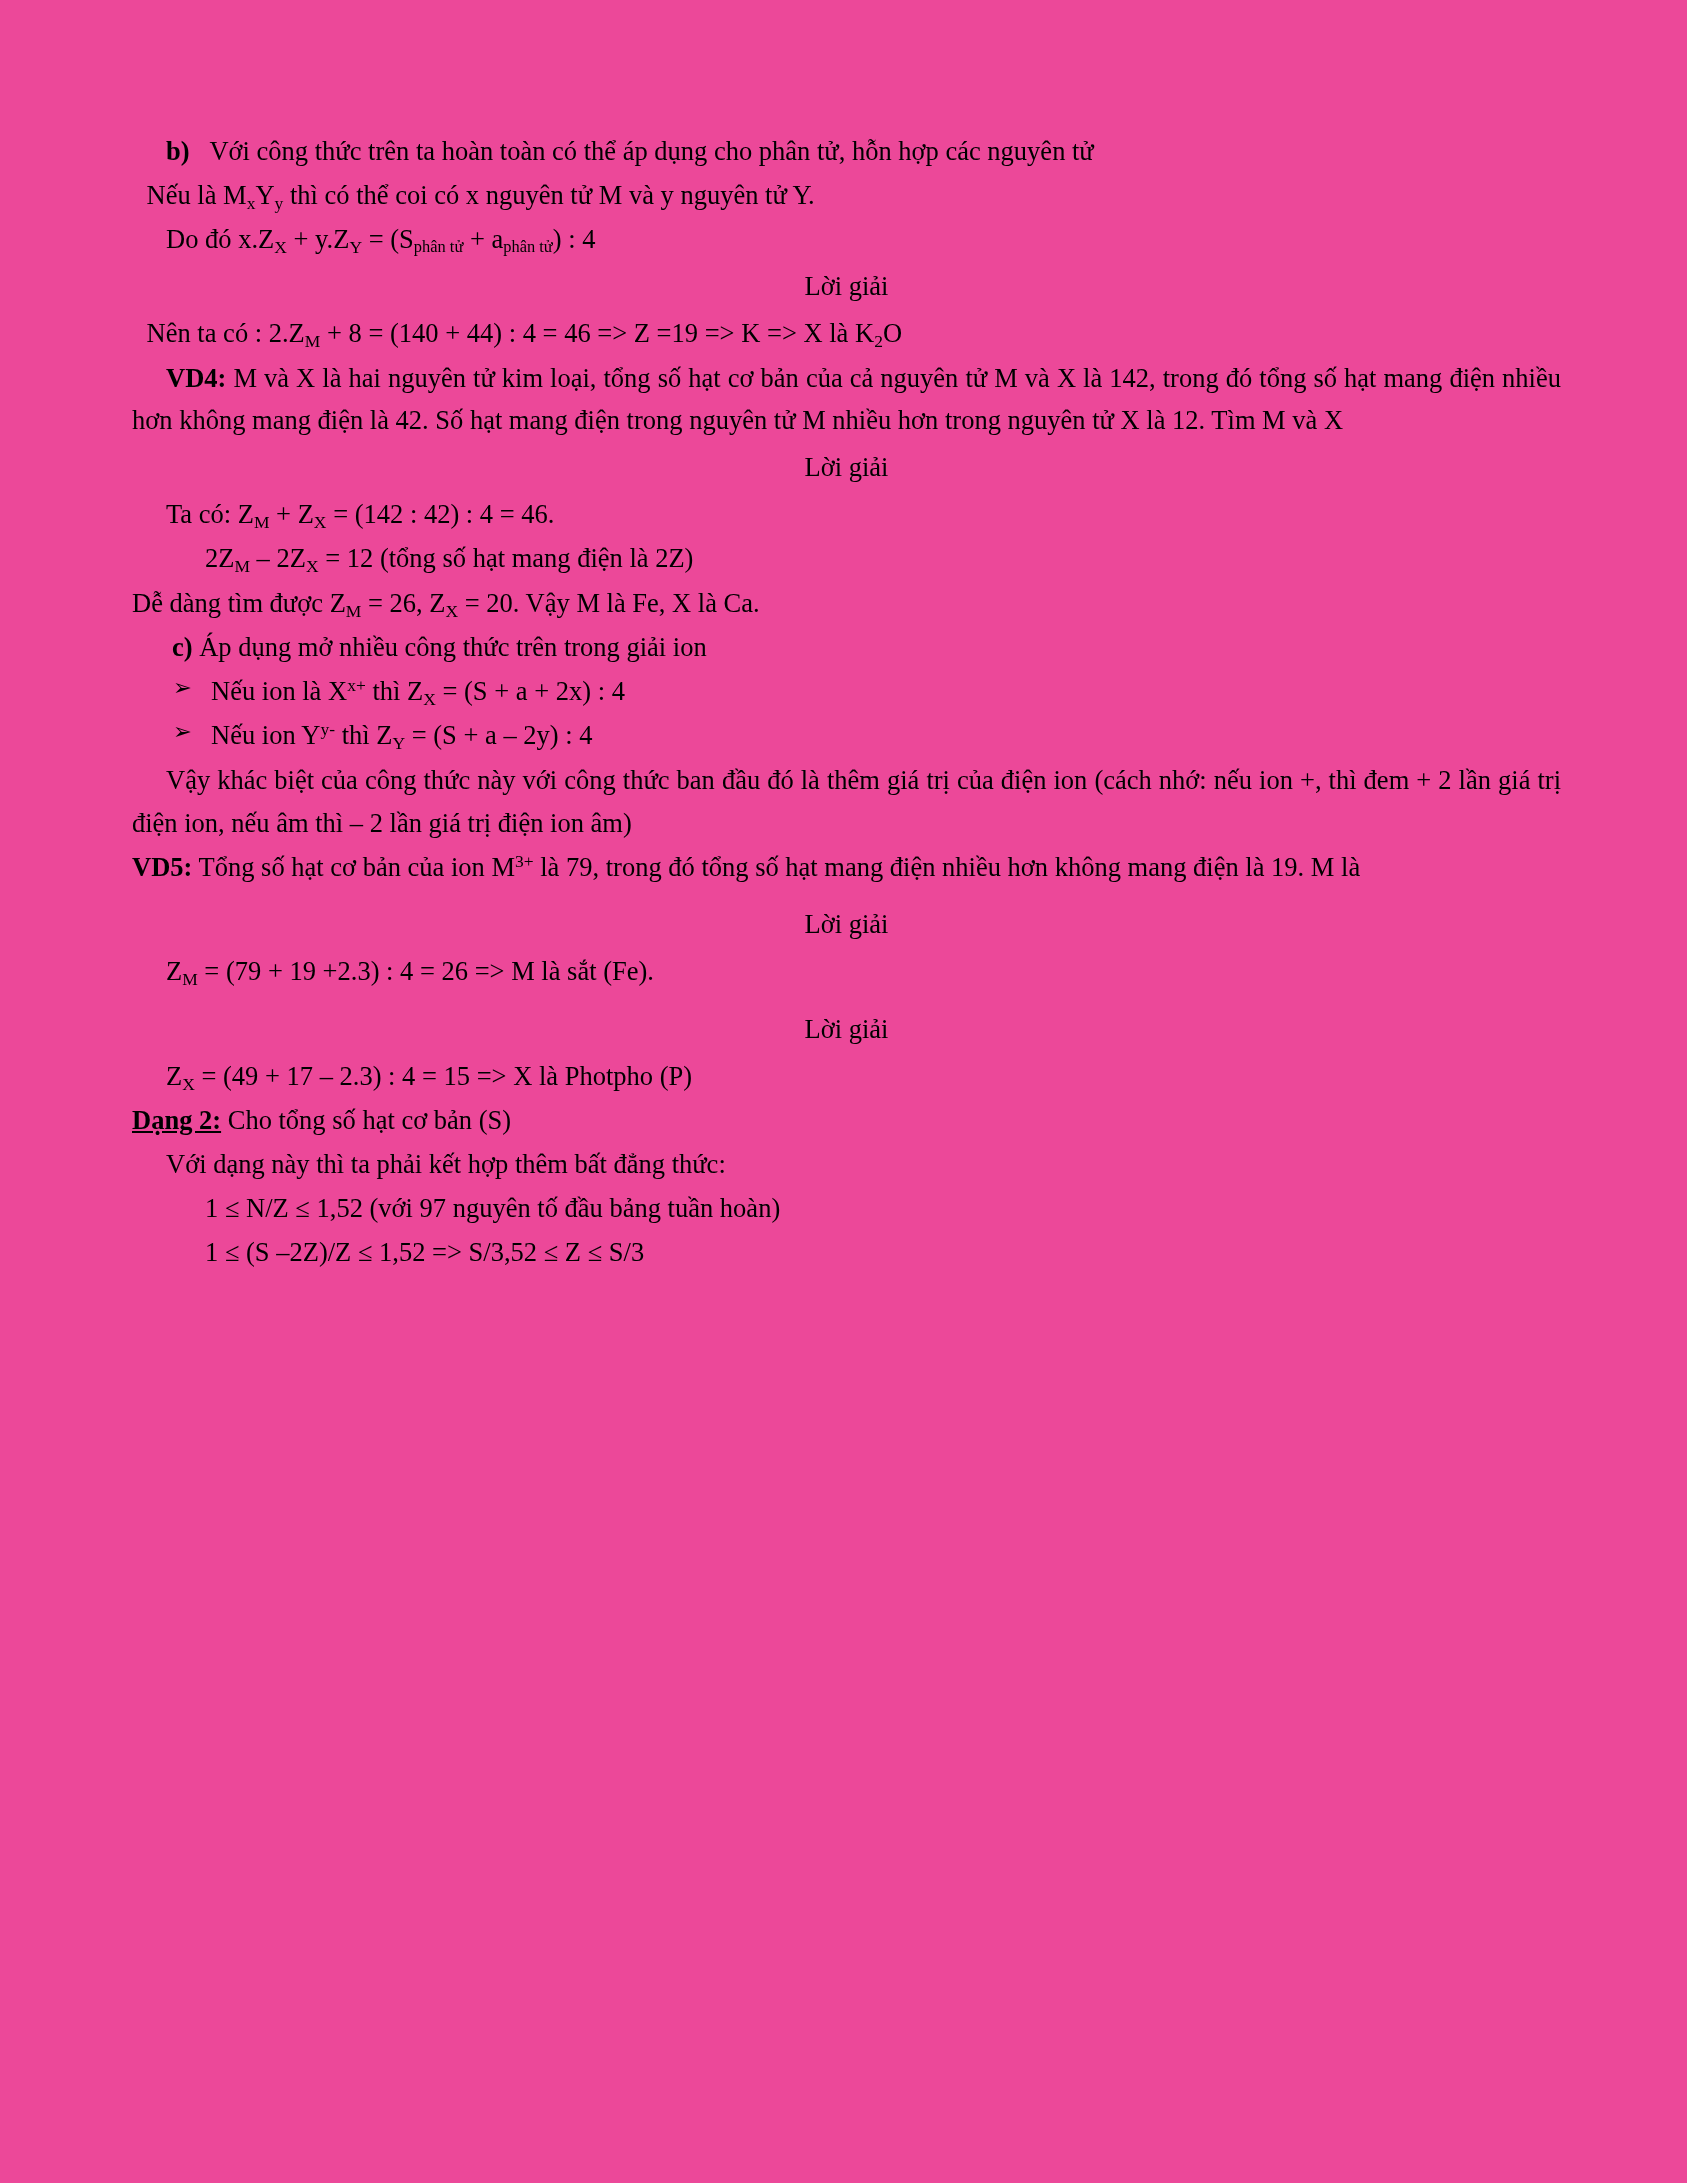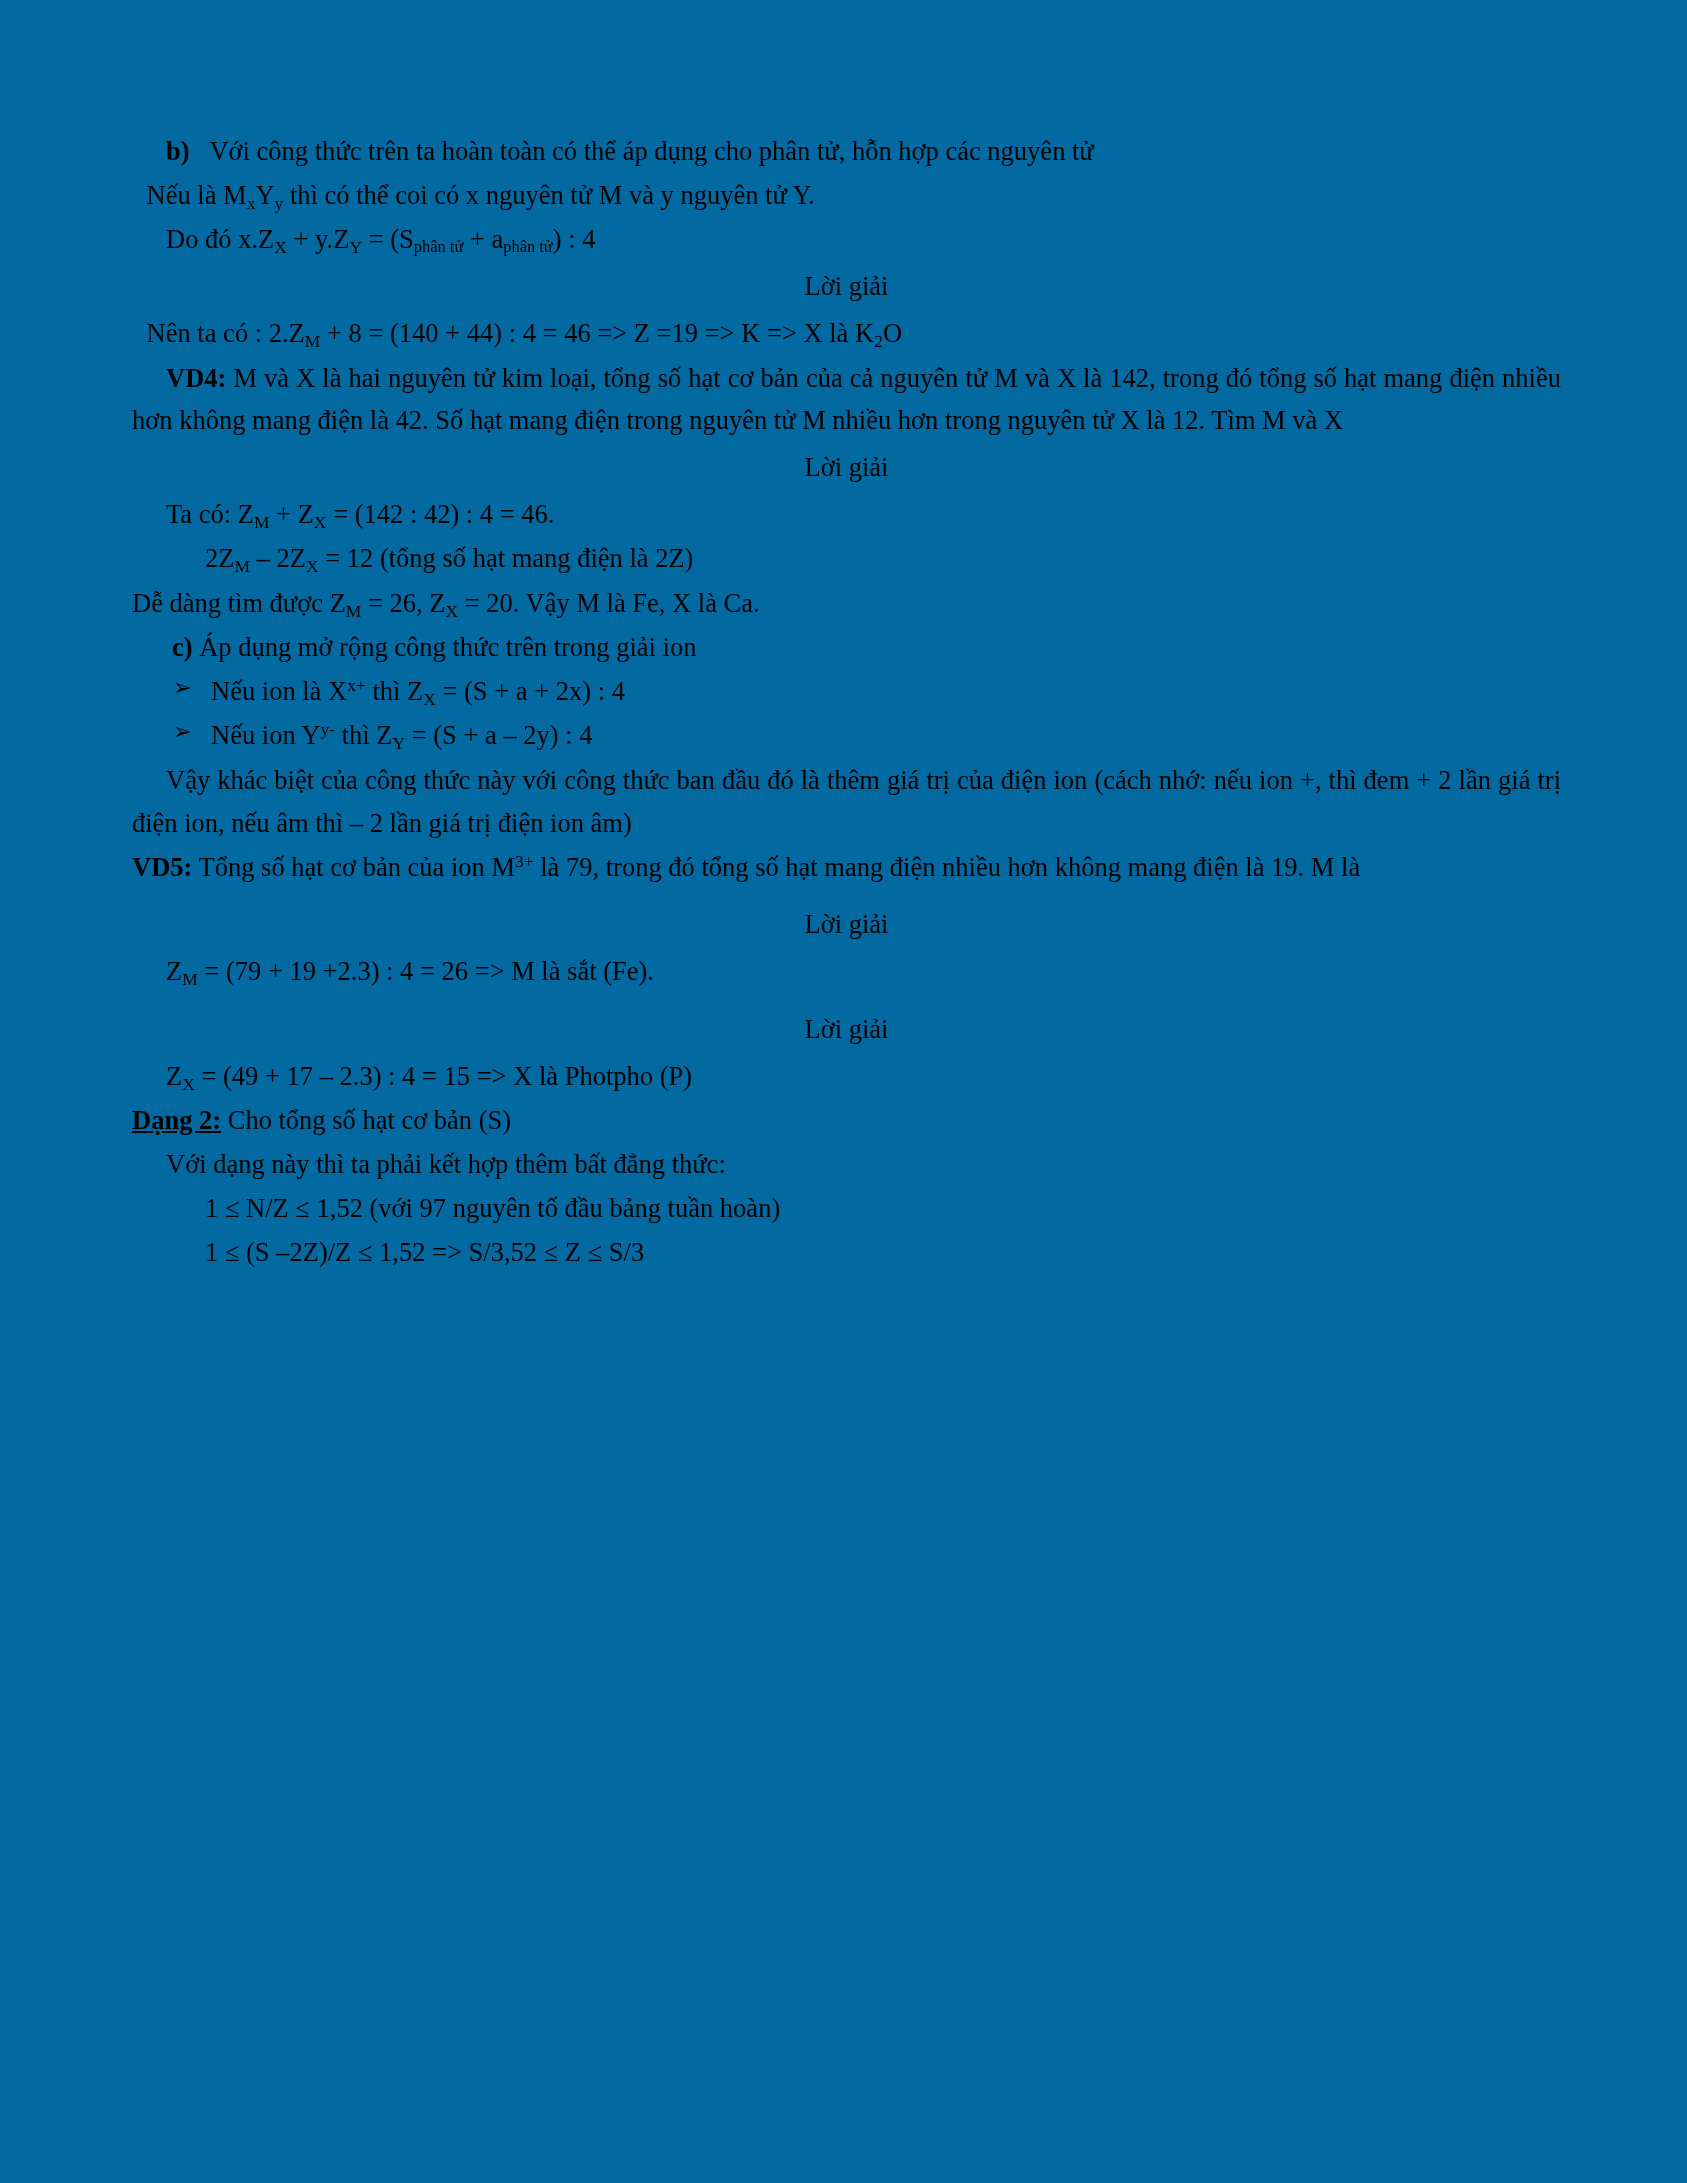--- a/index.html
+++ b/index.html
@@ -10,21 +10,21 @@
   body {
     width: 1687px;
     font-family: "Liberation Serif", "DejaVu Serif", serif;
     color: #000000;
   }
   .page {
     width: 1687px;
     min-height: 2183px;
     box-sizing: border-box;
     padding: 130px 126px 79px 132px;
-    background: #0369a1;
+    background: #ec4899;
   }
   .doc {
     font-size: 26.5px;
     line-height: 1.62;
   }
   p {
     margin: 0 0 1.3px 0;
   }
   .indent-1 { text-indent: 34px; }
   .indent-2 { text-indent: 14.6px; }
@@ -106,21 +106,21 @@
 
     <p class="just indent-3">
       <span>2Z</span><sub>M</sub><span> – 2Z</span><sub>X</sub><span> = 12 (tổng số hạt mang điện là 2Z)</span>
     </p>
 
     <p class="just">
       <span>Dễ dàng tìm được Z</span><sub>M</sub><span> = 26, Z</span><sub>X</sub><span> = 20. Vậy M là Fe, X là Ca.</span>
     </p>
 
     <p class="just indent-4">
-      <span class="bold">c)</span><span>  Áp dụng mở rộng công thức trên trong giải ion</span>
+      <span class="bold">c)</span><span>  Áp dụng mở nhiều công thức trên trong giải ion</span>
     </p>
 
     <p class="bullet-row">
       <span class="arrow">➢</span>
       <span>Nếu ion là X</span><sup>x+</sup><span> thì Z</span><sub>X</sub><span> = (S + a + 2x) : 4</span>
     </p>
 
     <p class="bullet-row">
       <span class="arrow">➢</span>
       <span>Nếu ion Y</span><sup>y-</sup><span> thì Z</span><sub>Y</sub><span> = (S + a – 2y) : 4</span>

